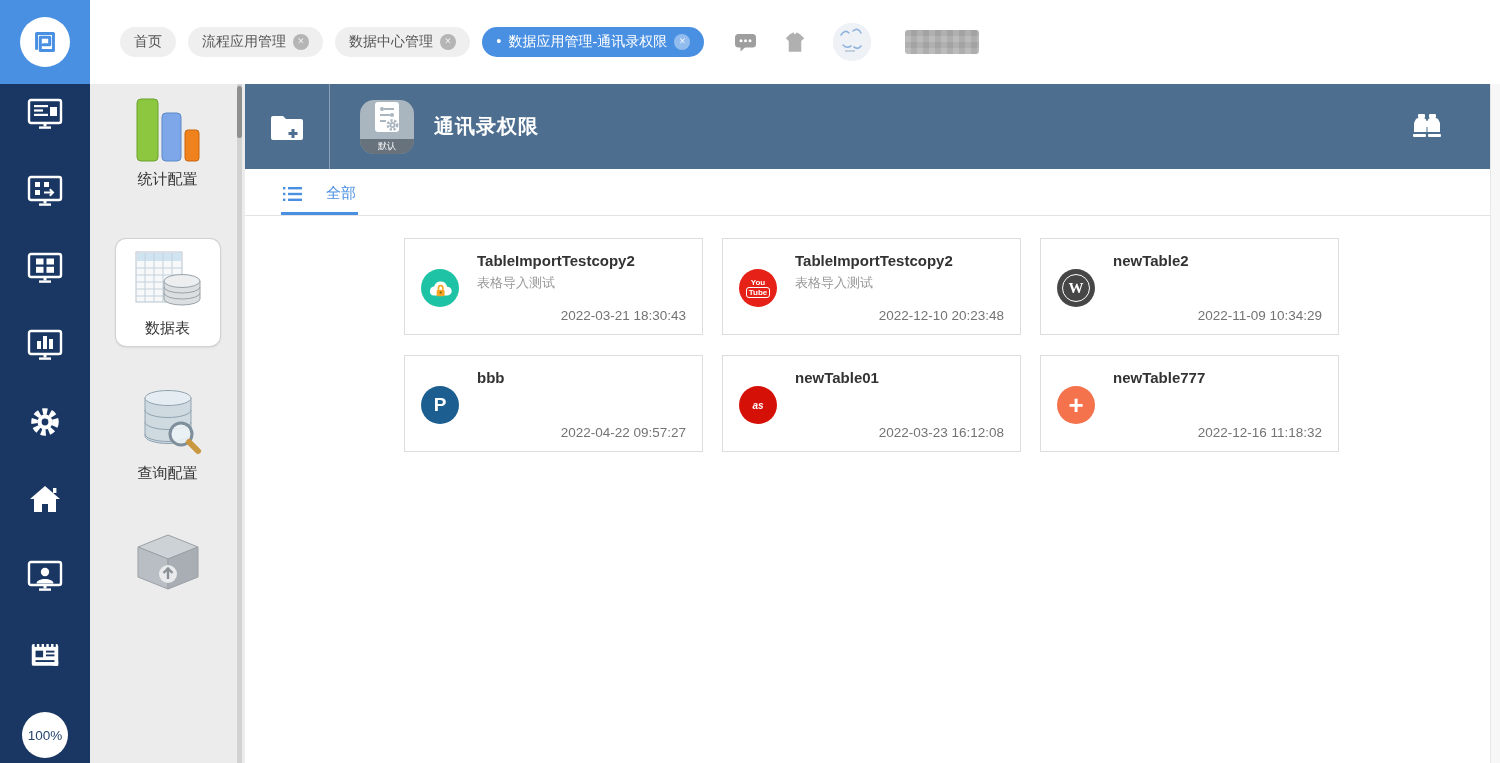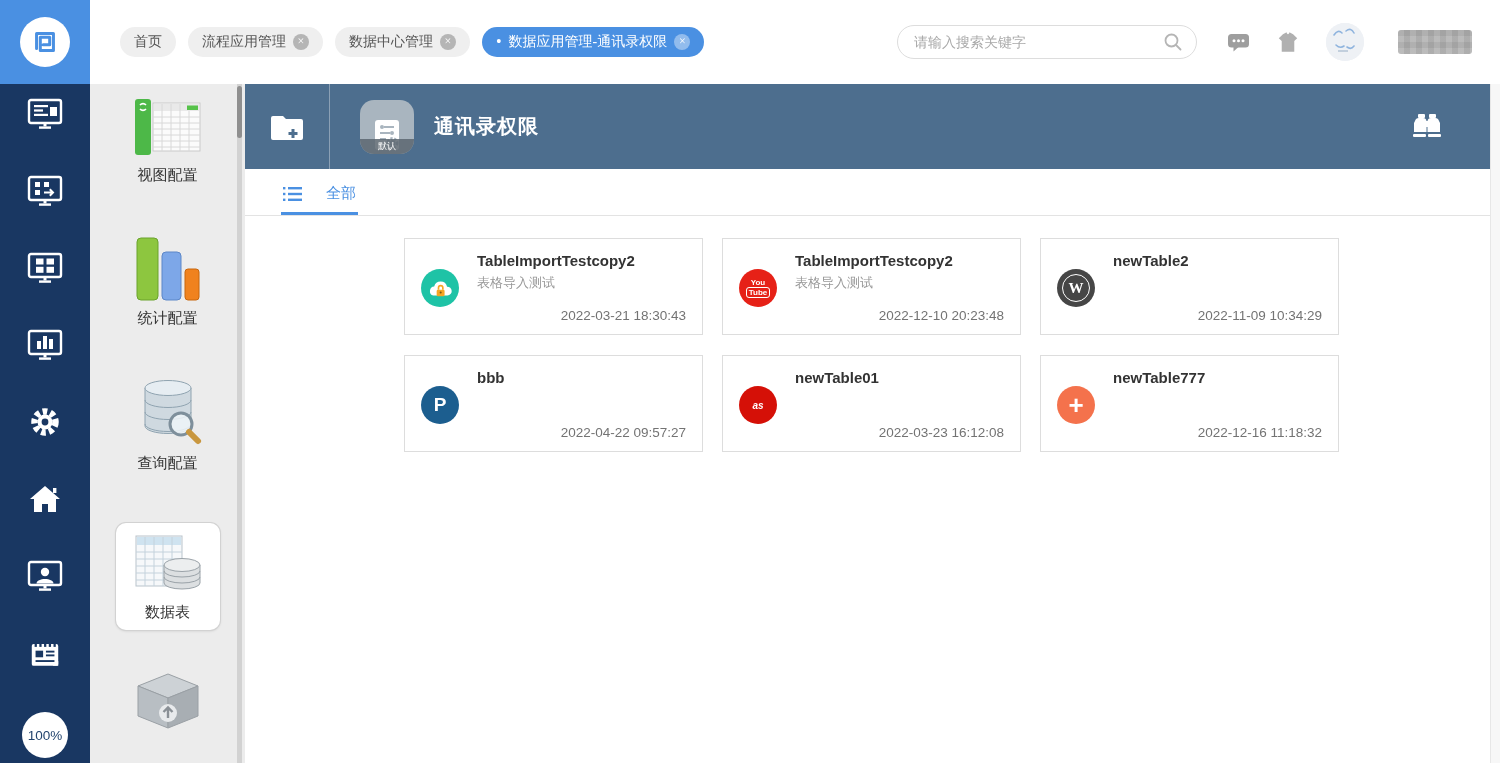--- a/index.html
+++ b/index.html
@@ -50,21 +50,21 @@
           box-shadow:0 0 0 1px #d2d2d2, 0 1px 3px rgba(0,0,0,.15); margin-bottom:42px; }
   .side-scroll-track { position:absolute; right:3px; top:0; bottom:0; width:5px; background:#d2d2d2; }
   .side-scroll-thumb { position:absolute; right:3px; top:2px; width:5px; height:52px; background:#8f8f8f; border-radius:3px; }
 
   
   .main { flex:1; display:flex; flex-direction:column; min-width:0; position:relative; }
   .app-header { height:85px; background:#4d6e8e; display:flex; align-items:center; flex:none; }
   .folder-sec { width:85px; height:100%; display:flex; align-items:center; justify-content:center;
           border-right:1px solid rgba(255,255,255,.35); cursor:pointer; flex:none; }
   .app-ic { width:54px; height:54px; border-radius:14px; background:#a9b5bf; margin-left:30px;
-          position:relative; overflow:hidden; flex:none; display:flex; align-items:flex-end; justify-content:center; }
+          position:relative; overflow:hidden; flex:none; display:flex; align-items:flex-start; justify-content:center; }
   .app-ic .band { position:absolute; bottom:0; left:0; right:0; height:15px; background:rgba(92,102,112,.85);
           color:#fff; font-size:9px; text-align:center; line-height:15px; }
   .app-title { color:#fff; font-size:20px; font-weight:bold; margin-left:20px; letter-spacing:1px; }
   .binoc { margin-left:auto; margin-right:56px; cursor:pointer; }
 
   .tabrow { height:47px; background:#fff; border-bottom:1px solid #e3e3e3; display:flex; align-items:flex-end; flex:none; }
   .tab-all { margin-left:36px; color:#4a90e2; font-size:15px; display:flex; gap:24px; align-items:center;
           padding:0 2px 12px; position:relative; cursor:pointer; }
   .tab-all::after { content:""; position:absolute; left:0; right:0; bottom:0; height:3px; background:#4a90e2; }
 
@@ -119,27 +119,20 @@
       <span>数据中心管理</span>
       <span class="close">×</span>
     </div>
     <div class="pill active">
       <span class="dot">•</span>
       <span>数据应用管理-通讯录权限</span>
       <span class="close">×</span>
     </div>
   </div>
 
-  <div class="search-box">
-    <input placeholder="请输入搜索关键字" style="">
-    <svg width="22" height="22" viewBox="0 0 22 22">
-      <circle cx="9.5" cy="9.5" r="6" fill="none" stroke="#b5b5b5" stroke-width="1.8"></circle>
-      <line x1="14" y1="14" x2="18.5" y2="18.5" stroke="#b5b5b5" stroke-width="1.8" stroke-linecap="round"></line>
-    </svg>
-  </div>
 
   <div class="top-icons">
     <svg width="23" height="21" viewBox="0 0 23 21">
       <rect x="1" y="2" width="21" height="13.5" rx="3.5" fill="#9e9e9e"></rect>
       <path d="M6.5 15 v4.5 L11.5 15 Z" fill="#9e9e9e"></path>
       <circle cx="7" cy="8.8" r="1.5" fill="#fff"></circle>
         <circle cx="11.5" cy="8.8" r="1.5" fill="#fff"></circle>
       <circle cx="16" cy="8.8" r="1.5" fill="#fff"></circle>
     </svg>
     <svg width="24" height="23" viewBox="0 0 26 24">
@@ -240,68 +233,54 @@
             <rect x="19" y="17" width="9" height="2"></rect>
           <rect x="8" y="23" width="20" height="2"></rect>
         </g>
         <path d="M26 29 l6-5 v5 Z" fill="#fff"></path>
       </svg>
     </div>
     <div class="zoom-badge">100%</div>
   </div>
 
   <div class="sidebar">
-    <div class="side-item">
-      <svg width="72" height="62" viewBox="0 0 72 62">
-        <rect x="3" y="3" width="16" height="56" rx="3" fill="#4db848"></rect>
-        <path d="M8 9 a4 4 0 0 1 6 0 M14 13 a4 4 0 0 1 -6 0" stroke="#fff" stroke-width="1.6" fill="none"></path>
-        <rect x="21" y="7" width="47" height="48" fill="#fbfbfb" stroke="#c9c9c9"></rect>
-        <rect x="22" y="8" width="45" height="7" fill="#e9e9e9"></rect>
-        <rect x="55" y="9.5" width="11" height="4.5" fill="#56c24a"></rect>
-        <g stroke="#d8d8d8" stroke-width="1">
-          <path d="M30 8 V55 M39 8 V55 M48 8 V55 M57 15 V55"></path>
-          <path d="M21 21 H68 M21 27 H68 M21 33 H68 M21 39 H68 M21 45 H68 M21 51 H68"></path>
-        </g>
-      </svg>
-      <div class="lbl">视图配置</div>
-    </div>
 
     <div class="side-item">
       <svg width="72" height="66" viewBox="0 0 72 66">
         <rect x="5" y="3" width="21" height="62" rx="4" fill="#8dc63f" stroke="#6aa32c"></rect>
         <rect x="30" y="17" width="19" height="48" rx="4" fill="#7da7e8" stroke="#5d87c8"></rect>
         <rect x="53" y="34" width="14" height="31" rx="3" fill="#f0821e" stroke="#c8660d"></rect>
       </svg>
       <div class="lbl">统计配置</div>
-    </div>
-
-    <div class="side-item">
-      <svg width="72" height="68" viewBox="0 0 72 68">
-        <path d="M13 10 v38 a23 7.5 0 0 0 46 0 V10" fill="#cfd9e0" stroke="#8fa3b0"></path>
-        <path d="M13 22 a23 7.5 0 0 0 46 0 M13 34 a23 7.5 0 0 0 46 0 M13 46 a23 7.5 0 0 0 46 0" fill="none" stroke="#8fa3b0"></path>
-        <ellipse cx="36" cy="10" rx="23" ry="7.5" fill="#e6edf2" stroke="#8fa3b0"></ellipse>
-        <circle cx="49" cy="46" r="11" fill="#eef4f8" fill-opacity="0.85" stroke="#7e8f9b" stroke-width="3"></circle>
-        <path d="M57 54 l9 9" stroke="#c9973f" stroke-width="6" stroke-linecap="round"></path>
-      </svg>
-      <div class="lbl">查询配置</div>
     </div>
 
     <div class="side-item selected">
       <svg width="72" height="62" viewBox="0 0 72 62">
         <rect x="4" y="3" width="46" height="50" fill="#f6f8fa" stroke="#b9c4cc"></rect>
         <rect x="5" y="4" width="44" height="8" fill="#cfe3f0"></rect>
         <g stroke="#c4d2dc" stroke-width="1">
           <path d="M13 4 V53 M22 4 V53 M31 4 V53 M40 4 V53"></path>
           <path d="M4 19 H50 M4 26 H50 M4 33 H50 M4 40 H50 M4 47 H50"></path>
         </g>
         <path d="M32 32 v18 a18 6 0 0 0 36 0 V32" fill="#dcdfe1" stroke="#9aa2a8"></path>
         <path d="M32 38 a18 6 0 0 0 36 0 M32 44 a18 6 0 0 0 36 0" fill="none" stroke="#9aa2a8"></path>
         <ellipse cx="50" cy="32" rx="18" ry="6.5" fill="#eceeef" stroke="#9aa2a8"></ellipse>
       </svg>
       <div class="lbl">数据表</div>
+    </div>
+
+    <div class="side-item">
+      <svg width="72" height="68" viewBox="0 0 72 68">
+        <path d="M13 10 v38 a23 7.5 0 0 0 46 0 V10" fill="#cfd9e0" stroke="#8fa3b0"></path>
+        <path d="M13 22 a23 7.5 0 0 0 46 0 M13 34 a23 7.5 0 0 0 46 0 M13 46 a23 7.5 0 0 0 46 0" fill="none" stroke="#8fa3b0"></path>
+        <ellipse cx="36" cy="10" rx="23" ry="7.5" fill="#e6edf2" stroke="#8fa3b0"></ellipse>
+        <circle cx="49" cy="46" r="11" fill="#eef4f8" fill-opacity="0.85" stroke="#7e8f9b" stroke-width="3"></circle>
+        <path d="M57 54 l9 9" stroke="#c9973f" stroke-width="6" stroke-linecap="round"></path>
+      </svg>
+      <div class="lbl">查询配置</div>
     </div>
 
     <div class="side-item">
       <svg width="72" height="58" viewBox="0 0 72 58">
         <path d="M36 2 L66 14 36 26 6 14 Z" fill="#cdd2d6" stroke="#9aa0a5"></path>
         <path d="M6 14 V44 L36 56 V26 Z" fill="#b8bec3" stroke="#9aa0a5"></path>
         <path d="M66 14 V44 L36 56 V26 Z" fill="#a8aeb3" stroke="#9aa0a5"></path>
         <circle cx="36" cy="41" r="9" fill="#e8eaec"></circle>
         <path d="M36 46 V36 M31.5 40 l4.5-4.5 4.5 4.5" stroke="#8a9096" stroke-width="2.4" fill="none"></path>
       </svg>

